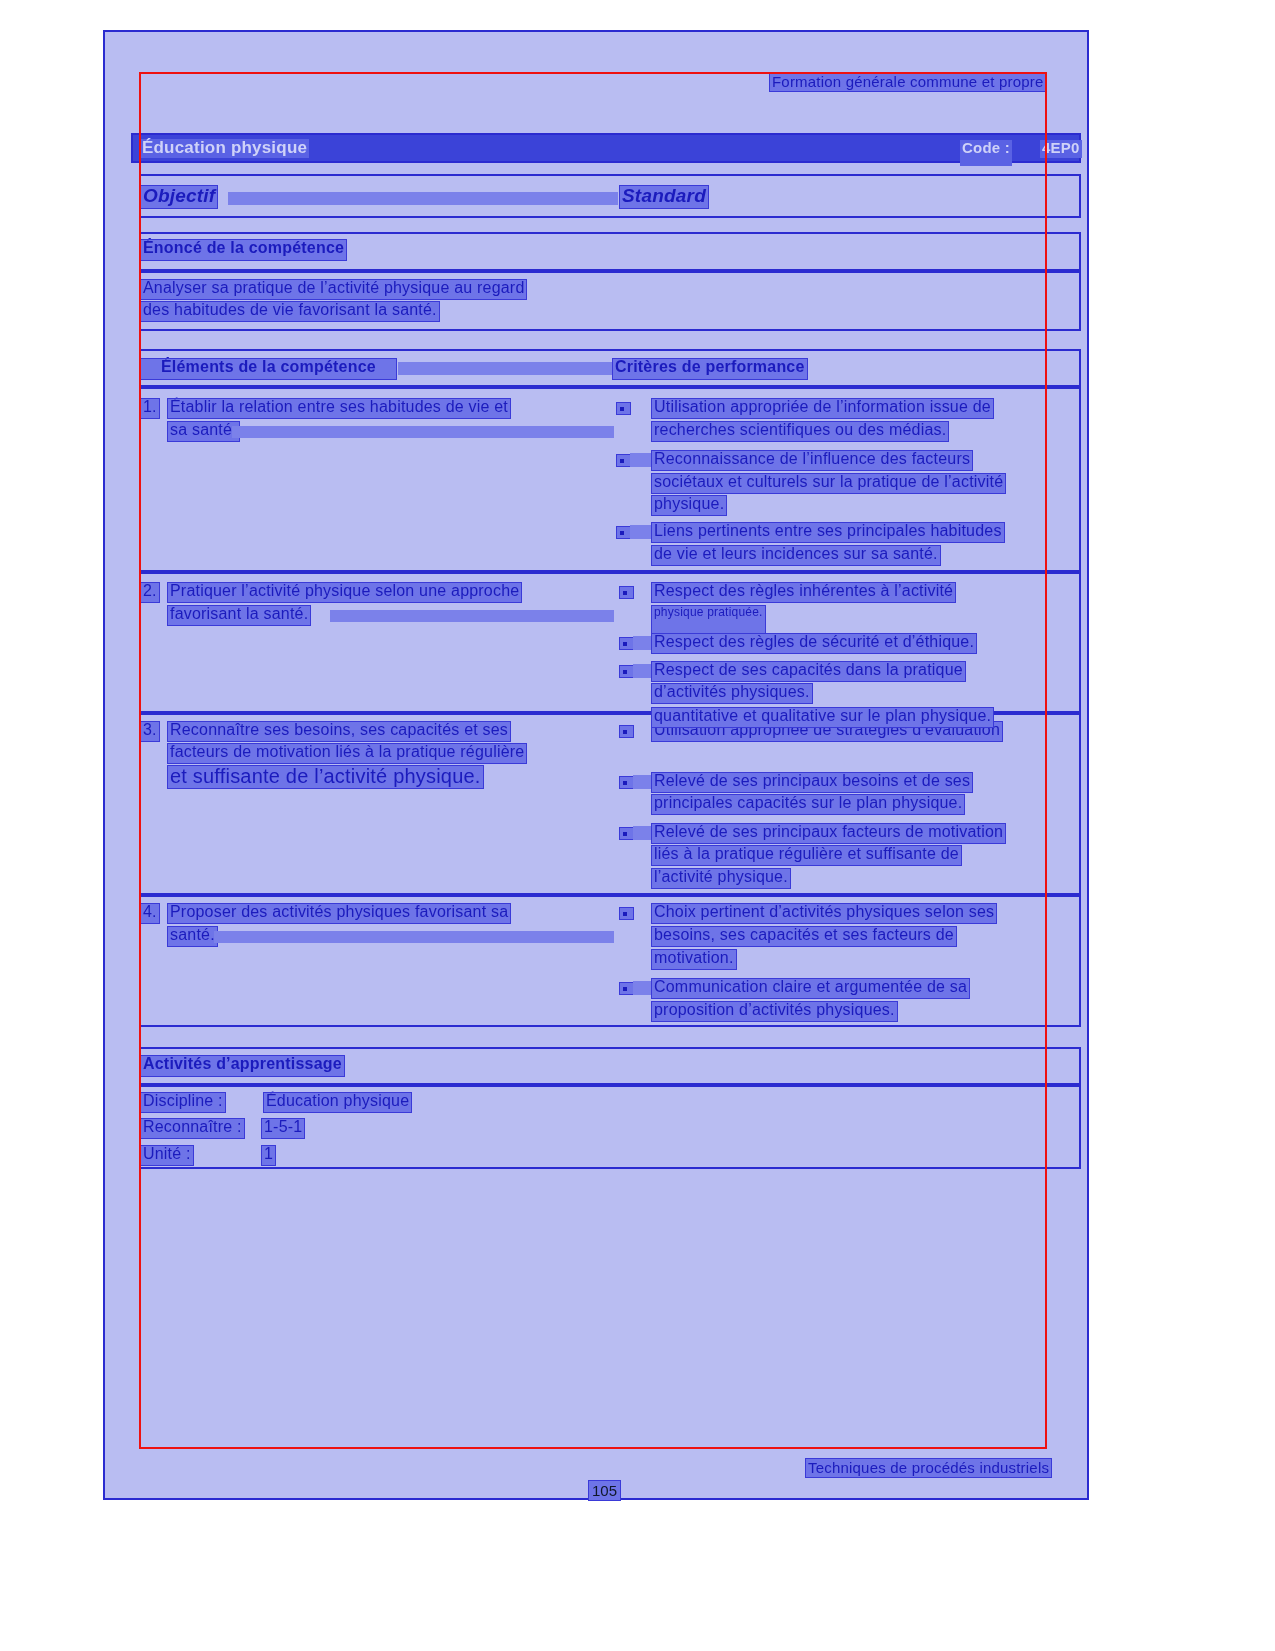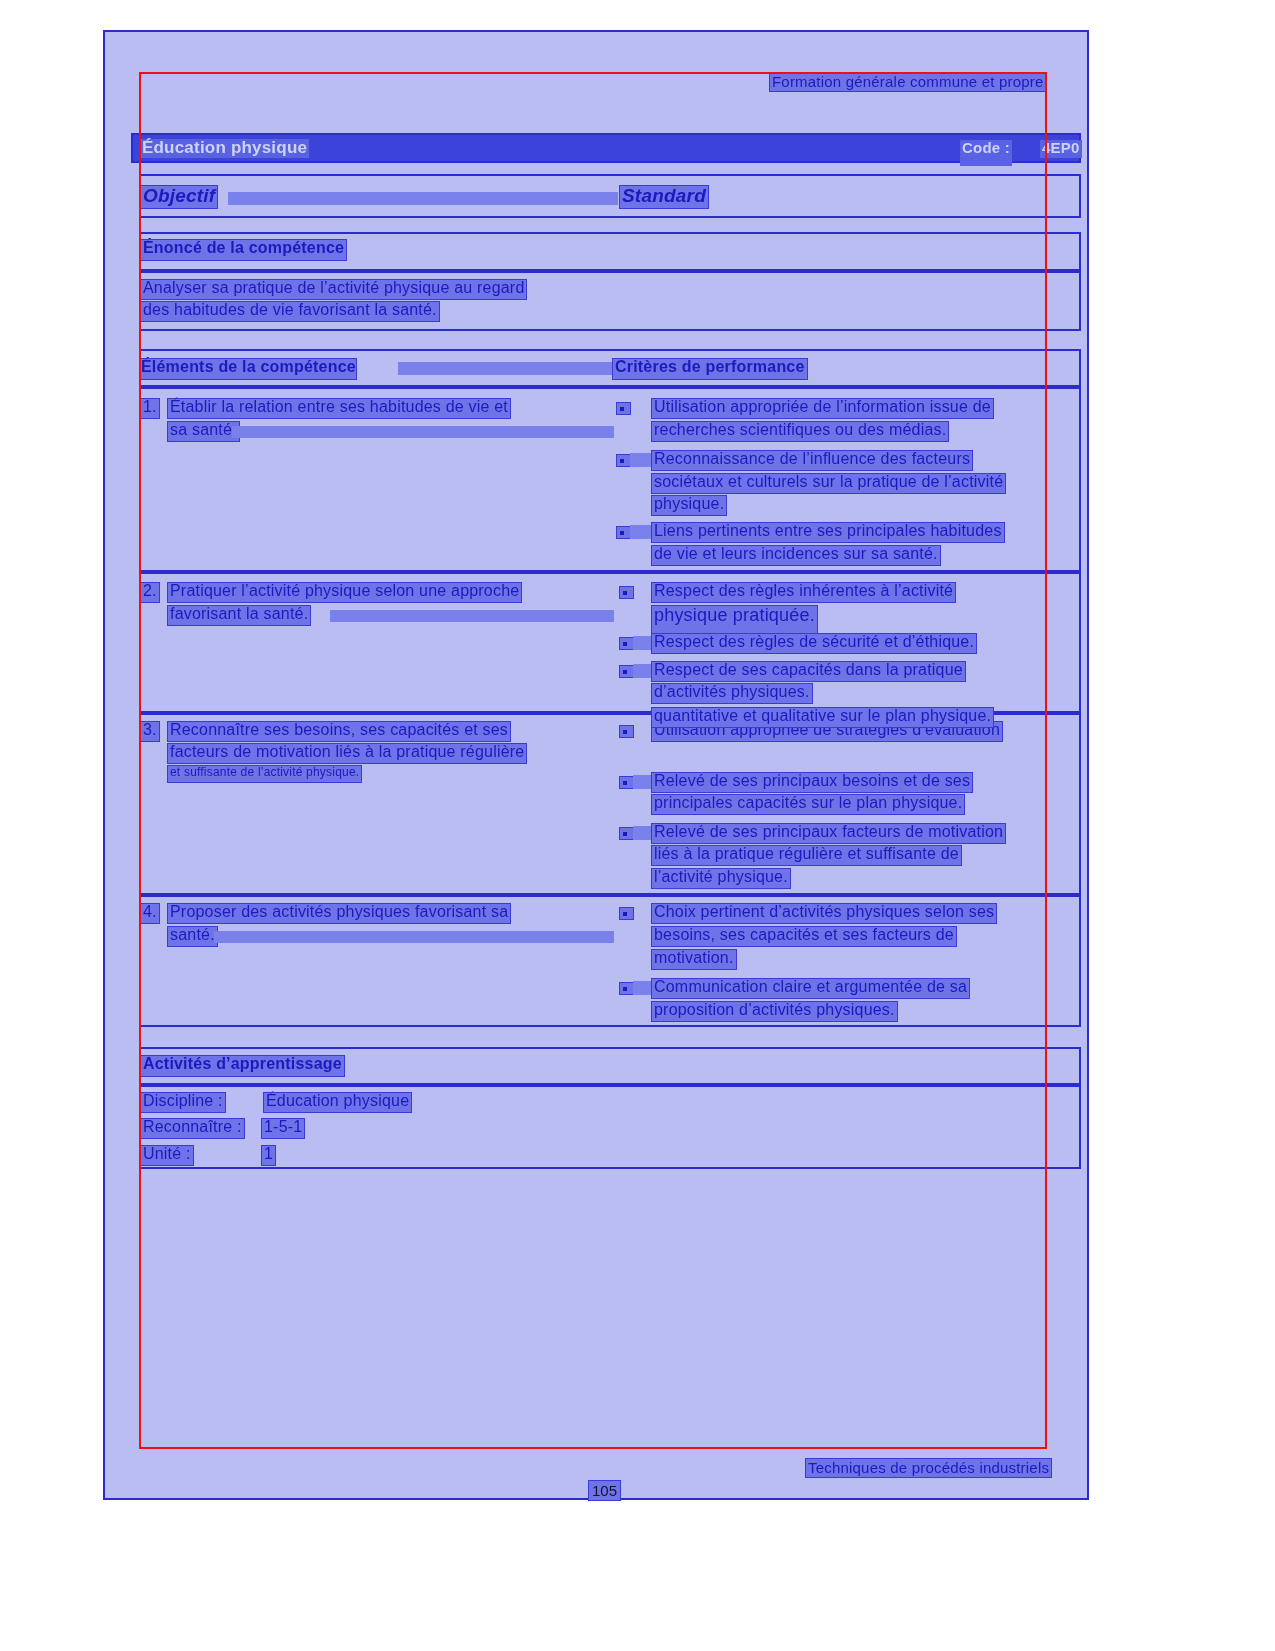--- a/index.html
+++ b/index.html
@@ -124,21 +124,21 @@
   <div class="hl b it" style="left:620px; top:186px; height:22px; font-size:19px; padding:0 2px;">Standard</div>
 
   <div class="box" style="left:139px; top:232px; width:942px; height:39px;"></div>
   <div class="hl b" style="left:141px; top:240px; height:20px; font-size:16px; padding:0 2px;">Énoncé de la compétence</div>
 
   <div class="box" style="left:139px; top:271px; width:942px; height:60px;"></div>
   <div class="hl" style="left:141px; top:280px; height:19px; font-size:16px; padding:0 2px;">Analyser sa pratique de l’activité physique au regard</div>
   <div class="hl" style="left:141px; top:302px; height:19px; font-size:16px; padding:0 2px;">des habitudes de vie favorisant la santé.</div>
 
   <div class="box" style="left:139px; top:349px; width:942px; height:38px;"></div>
-  <div class="hl b" style="left:141px; top:359px; height:20px; font-size:16px; padding:0 0;">Éléments de la compétence</div>
+  <div class="hl b" style="left:141px; top:359px; height:20px; font-size:16px; padding:0 20px;">Éléments de la compétence</div>
   <div class="hl plain" style="left:398px; top:362px; width:215px; height:13px; background:#7b81ea;"></div>
   <div class="hl b" style="left:613px; top:359px; height:20px; font-size:16px; padding:0 2px;">Critères de performance</div>
 
   <div class="box" style="left:139px; top:387px; width:942px; height:185px;"></div>
   <div class="hl" style="left:141px; top:399px; height:19px; font-size:16px; padding:0 2px;">1.</div>
   <div class="hl" style="left:168px; top:399px; height:19px; font-size:16px; padding:0 2px;">Établir la relation entre ses habitudes de vie et</div>
   <div class="hl" style="left:168px; top:422px; height:19px; font-size:16px; padding:0 2px;">sa santé.</div>
   <div class="hl plain" style="left:232px; top:426px; width:382px; height:12px; background:#7b81ea;"></div>
 
   <div class="bullet" style="left:617px; top:403px;">
@@ -165,40 +165,40 @@
   <div class="box" style="left:139px; top:572px; width:942px; height:141px;"></div>
   <div class="hl" style="left:141px; top:583px; height:19px; font-size:16px; padding:0 2px;">2.</div>
   <div class="hl" style="left:168px; top:583px; height:19px; font-size:16px; padding:0 2px;">Pratiquer l’activité physique selon une approche</div>
   <div class="hl" style="left:168px; top:606px; height:19px; font-size:16px; padding:0 2px;">favorisant la santé.</div>
   <div class="hl plain" style="left:330px; top:610px; width:284px; height:12px; background:#7b81ea;"></div>
 
   <div class="bullet" style="left:620px; top:587px;">
       <span class="bullet-dot"></span>
     </div>
   <div class="hl" style="left:652px; top:583px; height:19px; font-size:16px; padding:0 2px;">Respect des règles inhérentes à l’activité</div>
-  <div class="hl" style="left:652px; top:606px; height:31px; font-size:18px; padding:0 2px;text-align:right;">physique pratiquée.</div>
+  <div class="hl" style="left:652px; top:606px; height:31px; font-size:12px; padding:0 2px;text-align:right;">physique pratiquée.</div>
 
   <div class="bullet" style="left:620px; top:638px;">
       <span class="bullet-dot"></span>
     </div>
   <div class="hl plain" style="left:633px; top:636px; width:19px; height:14px; background:#7b81ea;"></div>
   <div class="hl" style="left:652px; top:634px; height:19px; font-size:16px; padding:0 2px;">Respect des règles de sécurité et d’éthique.</div>
 
   <div class="bullet" style="left:620px; top:666px;">
       <span class="bullet-dot"></span>
     </div>
   <div class="hl plain" style="left:633px; top:664px; width:19px; height:14px; background:#7b81ea;"></div>
   <div class="hl" style="left:652px; top:662px; height:19px; font-size:16px; padding:0 2px;">Respect de ses capacités dans la pratique</div>
   <div class="hl" style="left:652px; top:684px; height:19px; font-size:16px; padding:0 2px;text-align:right;">d’activités physiques.</div>
 
   <div class="box" style="left:139px; top:713px; width:942px; height:182px;"></div>
   <div class="hl" style="left:141px; top:722px; height:19px; font-size:16px; padding:0 2px;">3.</div>
   <div class="hl" style="left:168px; top:722px; height:19px; font-size:16px; padding:0 2px;">Reconnaître ses besoins, ses capacités et ses</div>
   <div class="hl" style="left:168px; top:744px; height:19px; font-size:16px; padding:0 2px;">facteurs de motivation liés à la pratique régulière</div>
-  <div class="hl" style="left:168px; top:766px; height:16px; font-size:12px; padding:0 2px;">et suffisante de l’activité physique.</div>
+  <div class="hl" style="left:168px; top:766px; height:22px; font-size:20px; padding:0 2px;">et suffisante de l’activité physique.</div>
 
   <div class="bullet" style="left:620px; top:726px;">
       <span class="bullet-dot"></span>
     </div>
   <div class="hl" style="left:652px; top:722px; height:19px; font-size:16px; padding:0 2px;">Utilisation appropriée de stratégies d’évaluation</div>
   <div class="hl" style="left:652px; top:708px; height:19px; font-size:16px; padding:0 2px;">quantitative et qualitative sur le plan physique.</div>
 
   <div class="bullet" style="left:620px; top:777px;">
       <span class="bullet-dot"></span>
     </div>

